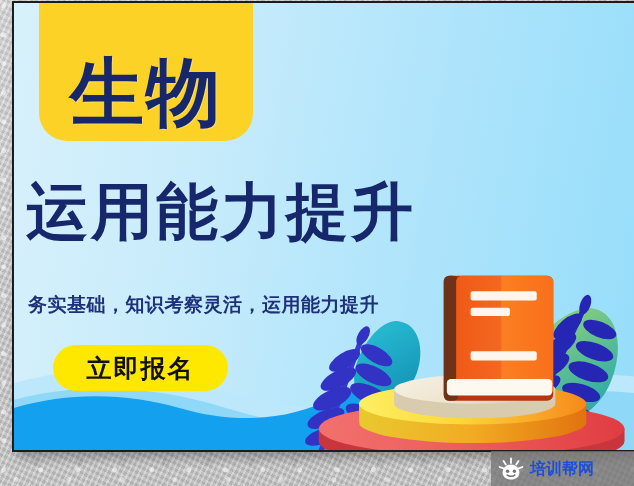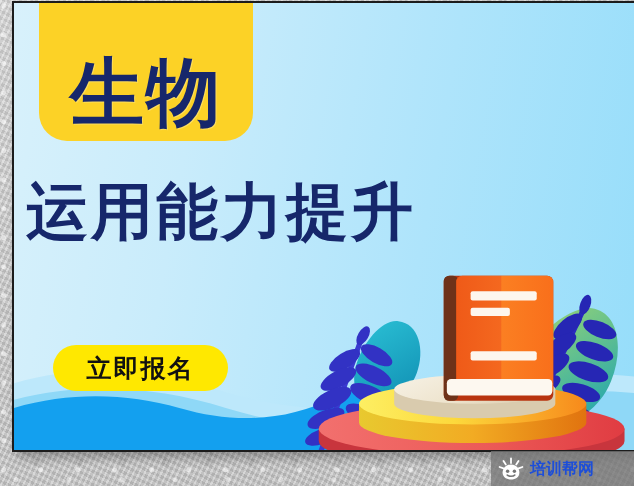--- a/index.html
+++ b/index.html
@@ -275,20 +275,21 @@
           <rect x="419" y="364" width="102" height="16" rx="4" fill="#fdf8f0"></rect>
         </g>
       </svg>
 
       <div class="subject-badge">
         <span class="txt">生物</span>
       </div>
 
       <div class="headline">运用能力提升</div>
 
+      <div class="subtitle">务实基础，知识考察灵活，运用能力提升</div>
 
       <button class="cta">
         <span class="txt">立即报名</span>
       </button>
 
     </div>
   </div>
 
   <div class="watermark">
     <svg class="wm-icon" width="26" height="24" viewBox="0 0 26 24">

